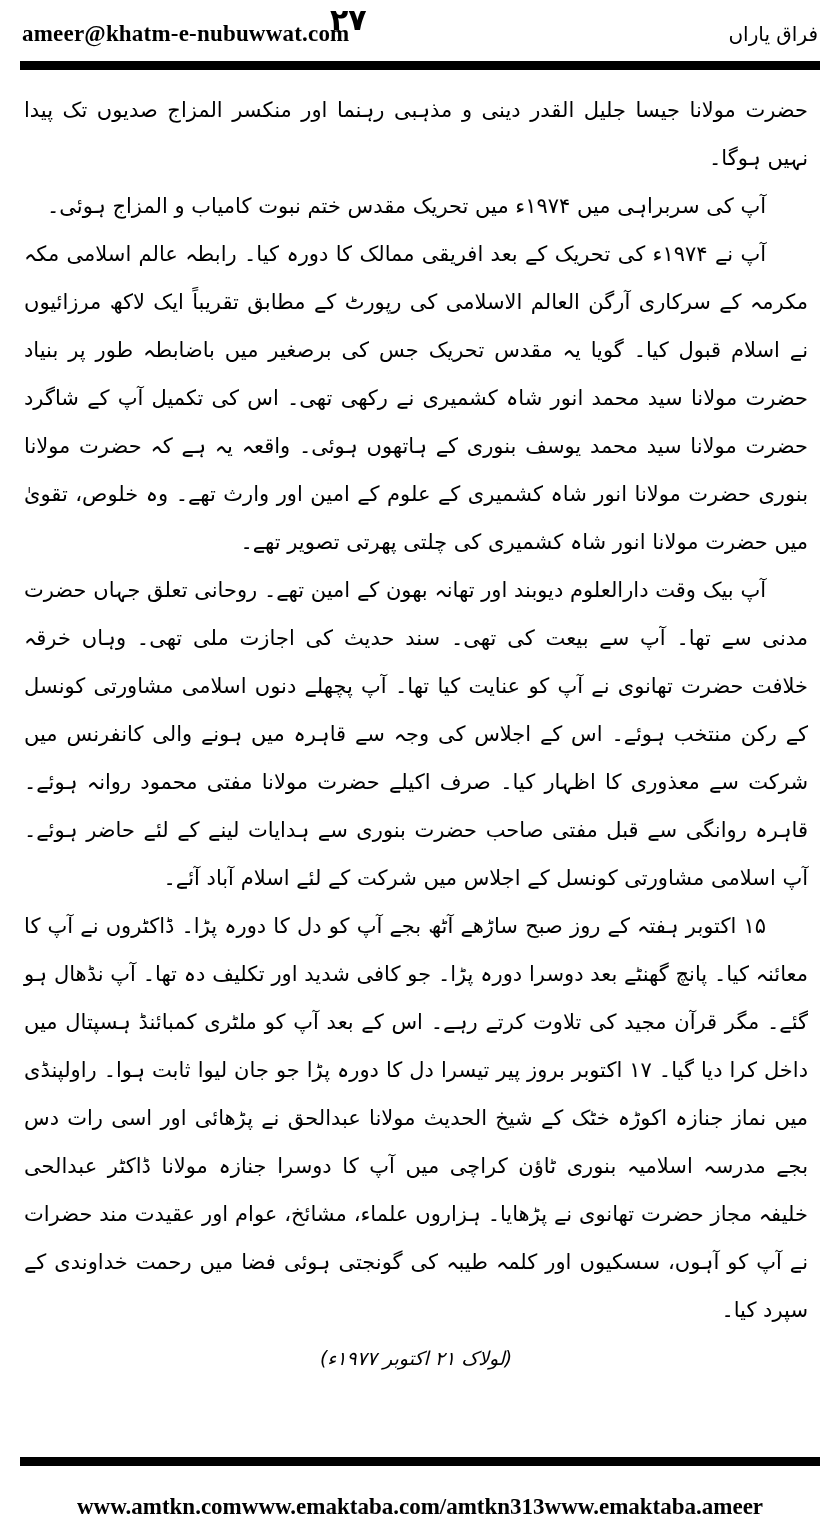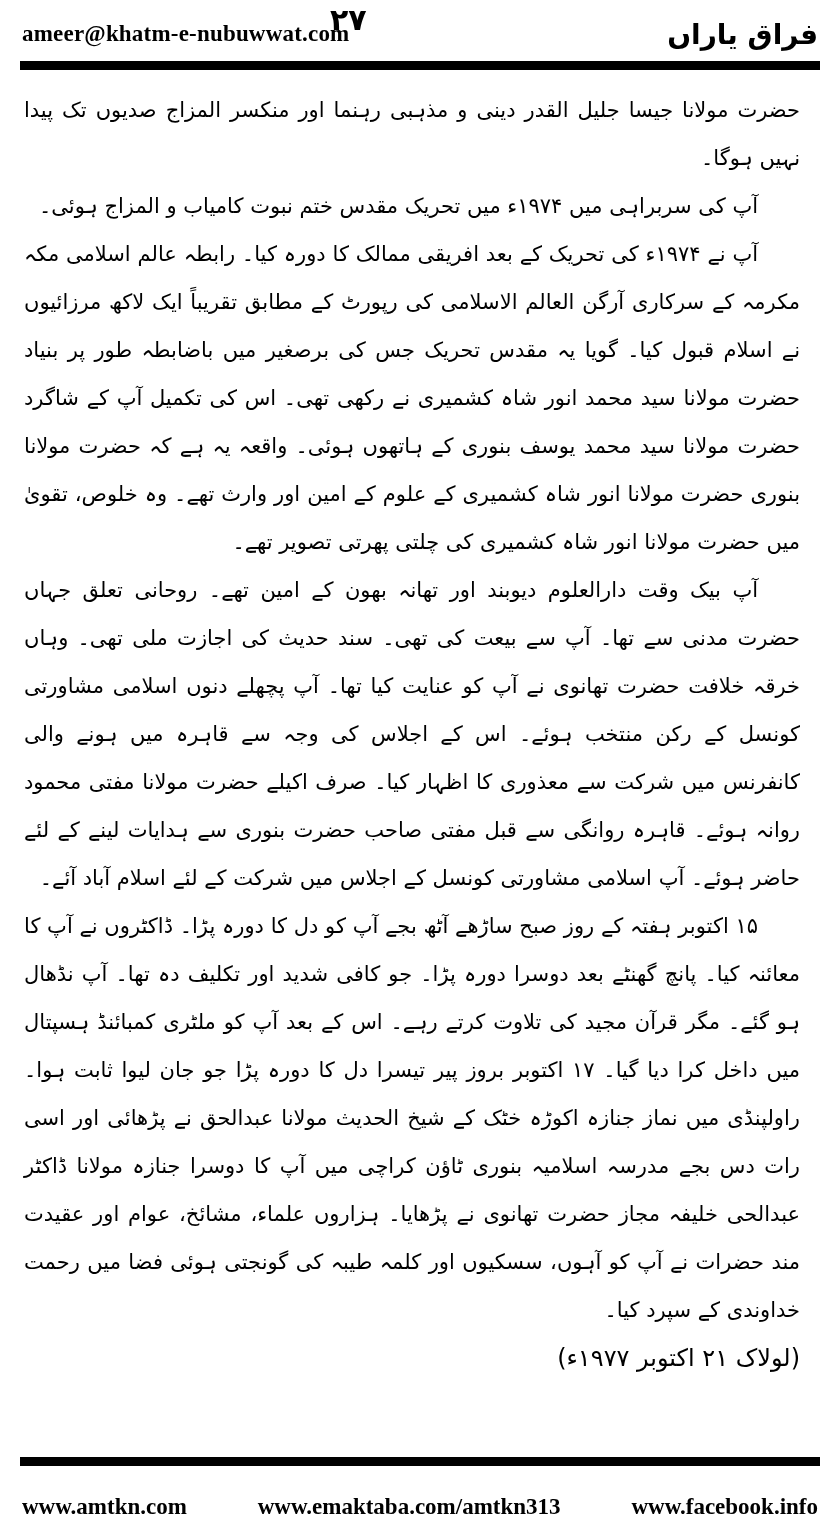--- a/index.html
+++ b/index.html
@@ -34,63 +34,64 @@
   .page-number {
     position: absolute;
     left: 330px;
     top: 2px;
     font-size: 30px;
     font-weight: bold;
     direction: rtl;
   }
   .book-title {
     margin-left: auto;
-    font-size: 28px;
-    font-weight: bold;
+    font-size: 20px;
+    font-weight: normal;
     direction: rtl;
   }
 
   
   .rule {
     height: 9px;
     background: #000000;
     margin: 0 20px;
   }
   .rule-top { margin-top: 3px; }
   .rule-bottom {
     position: absolute;
     left: 0; right: 0;
     bottom: 74px;
   }
 
   
   .body-text {
     direction: rtl;
     text-align: justify;
-    padding: 16px 40px 0 24px;
+    padding: 16px 32px 0 24px;
     font-size: 21px;
     line-height: 48px;
     color: #000;
   }
   .para { text-indent: 42px; }
   .para.first { text-indent: 0; }
   .citation {
     direction: rtl;
-    text-align: right;
-    font-size: 24px;
+    text-align: center;
+    font-size: 19px;
     line-height: 48px;
+    font-style: italic;
   }
 
   
   .page-footer {
     position: absolute;
     left: 0; right: 0;
     bottom: 20px;
     display: flex;
-    justify-content: space-between;
+    justify-content: center;
     align-items: baseline;
     padding: 0 22px;
     font-family: "Liberation Serif", serif;
     font-weight: bold;
     font-size: 23px;
     direction: ltr;
   }
 </style>
 </head>
 <body>
@@ -112,16 +113,16 @@
     <p class="para">آپ بیک وقت دارالعلوم دیوبند اور تھانہ بھون کے امین تھے۔ روحانی تعلق جہاں حضرت مدنی سے تھا۔ آپ سے بیعت کی تھی۔ سند حدیث کی اجازت ملی تھی۔ وہاں خرقہ خلافت حضرت تھانوی نے آپ کو عنایت کیا تھا۔ آپ پچھلے دنوں اسلامی مشاورتی کونسل کے رکن منتخب ہوئے۔ اس کے اجلاس کی وجہ سے قاہرہ میں ہونے والی کانفرنس میں شرکت سے معذوری کا اظہار کیا۔ صرف اکیلے حضرت مولانا مفتی محمود روانہ ہوئے۔ قاہرہ روانگی سے قبل مفتی صاحب حضرت بنوری سے ہدایات لینے کے لئے حاضر ہوئے۔ آپ اسلامی مشاورتی کونسل کے اجلاس میں شرکت کے لئے اسلام آباد آئے۔</p>
     <p class="para">۱۵ اکتوبر ہفتہ کے روز صبح ساڑھے آٹھ بجے آپ کو دل کا دورہ پڑا۔ ڈاکٹروں نے آپ کا معائنہ کیا۔ پانچ گھنٹے بعد دوسرا دورہ پڑا۔ جو کافی شدید اور تکلیف دہ تھا۔ آپ نڈھال ہو گئے۔ مگر قرآن مجید کی تلاوت کرتے رہے۔ اس کے بعد آپ کو ملٹری کمبائنڈ ہسپتال میں داخل کرا دیا گیا۔ ۱۷ اکتوبر بروز پیر تیسرا دل کا دورہ پڑا جو جان لیوا ثابت ہوا۔ راولپنڈی میں نماز جنازہ اکوڑہ خٹک کے شیخ الحدیث مولانا عبدالحق نے پڑھائی اور اسی رات دس بجے مدرسہ اسلامیہ بنوری ٹاؤن کراچی میں آپ کا دوسرا جنازہ مولانا ڈاکٹر عبدالحی خلیفہ مجاز حضرت تھانوی نے پڑھایا۔ ہزاروں علماء، مشائخ، عوام اور عقیدت مند حضرات نے آپ کو آہوں، سسکیوں اور کلمہ طیبہ کی گونجتی ہوئی فضا میں رحمت خداوندی کے سپرد کیا۔</p>
     <div class="citation">(لولاک ۲۱ اکتوبر ۱۹۷۷ء)</div>
   </main>
 
   <div class="rule rule-bottom"></div>
 
   <footer class="page-footer">
     <span>www.amtkn.com</span>
     <span>www.emaktaba.com/amtkn313</span>
-    <span>www.facebook.info</span>
+    <span>www.emaktaba.ameer</span>
   </footer>
 
 </div>
 
 </body></html>

